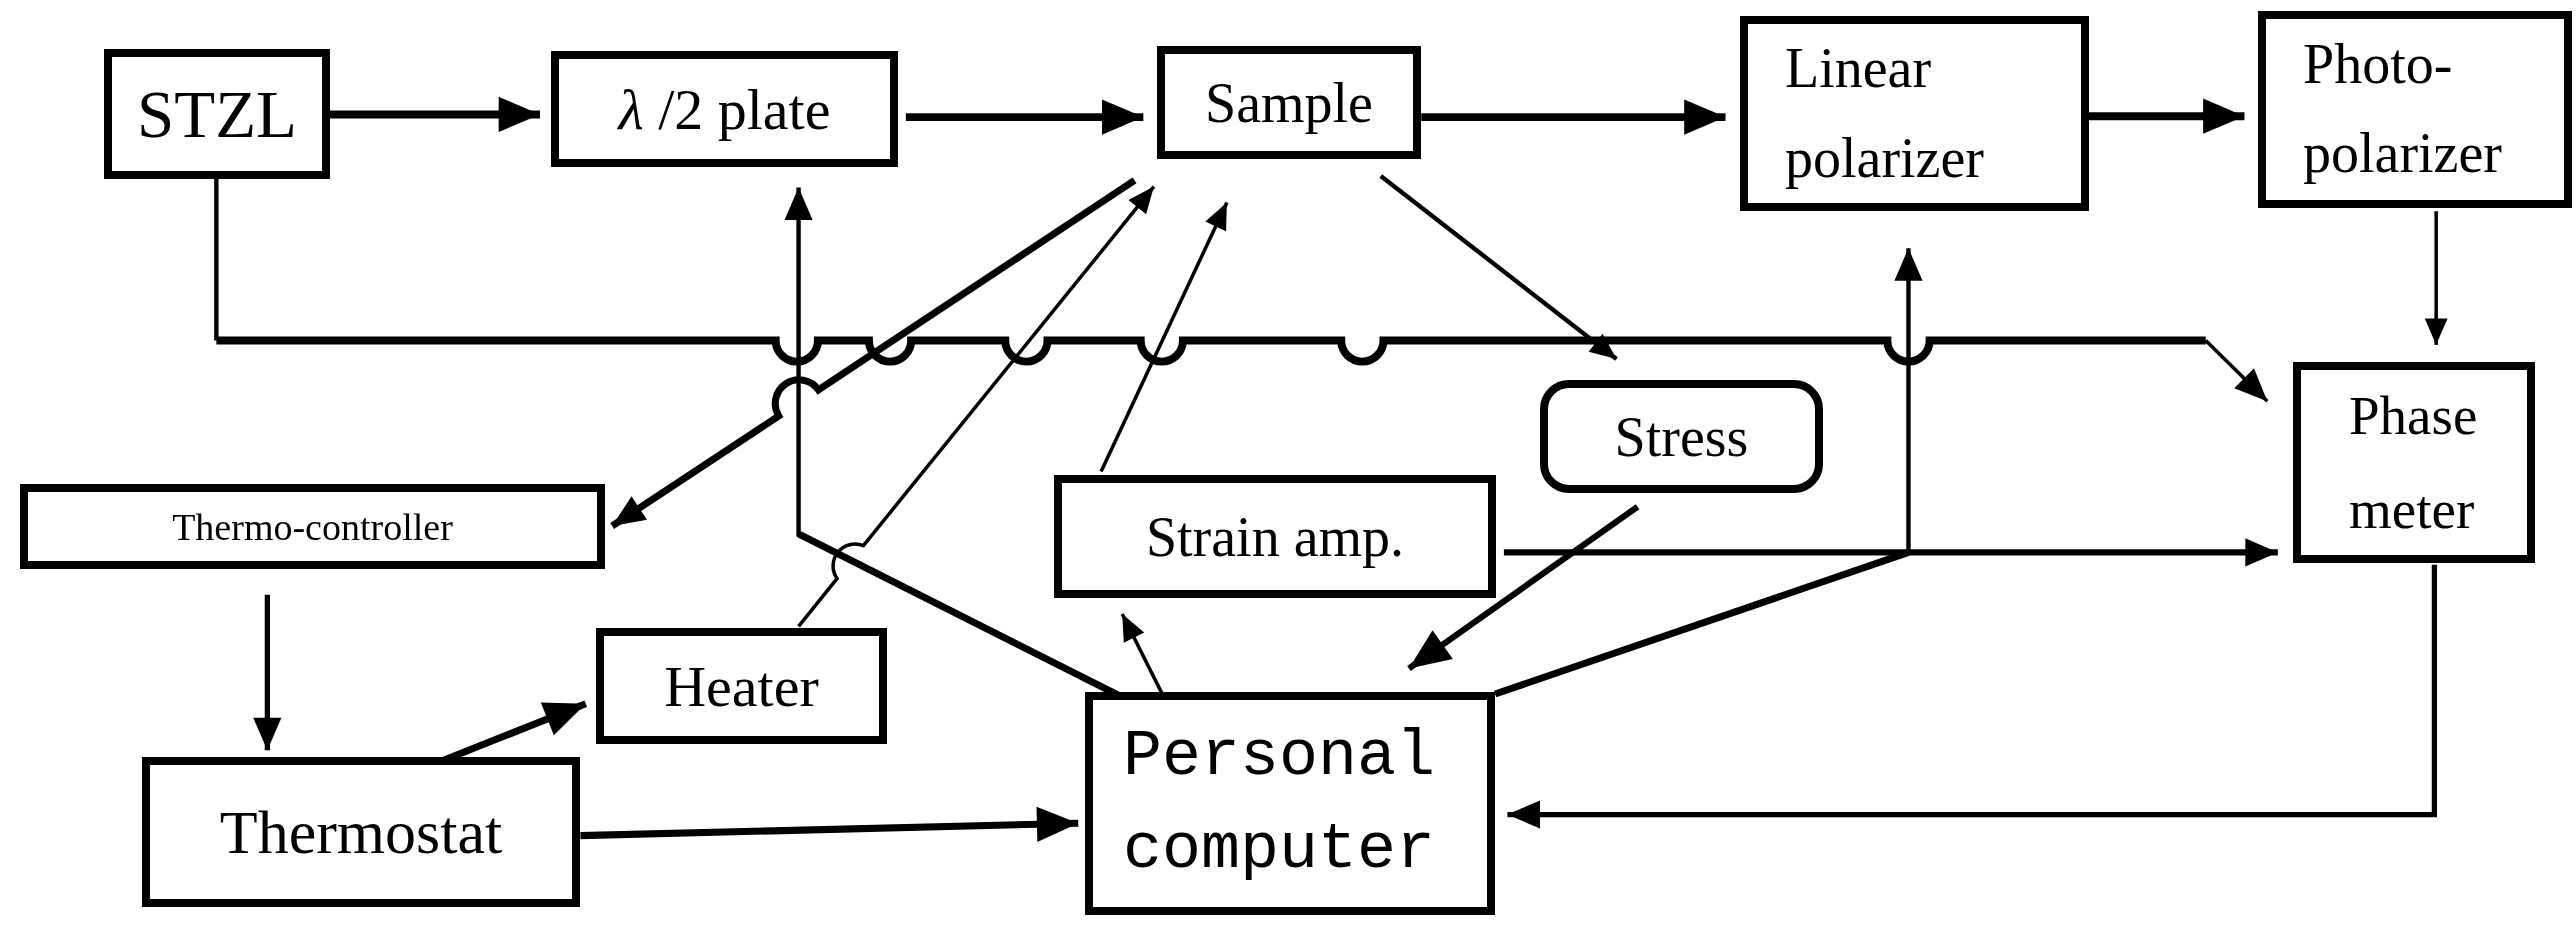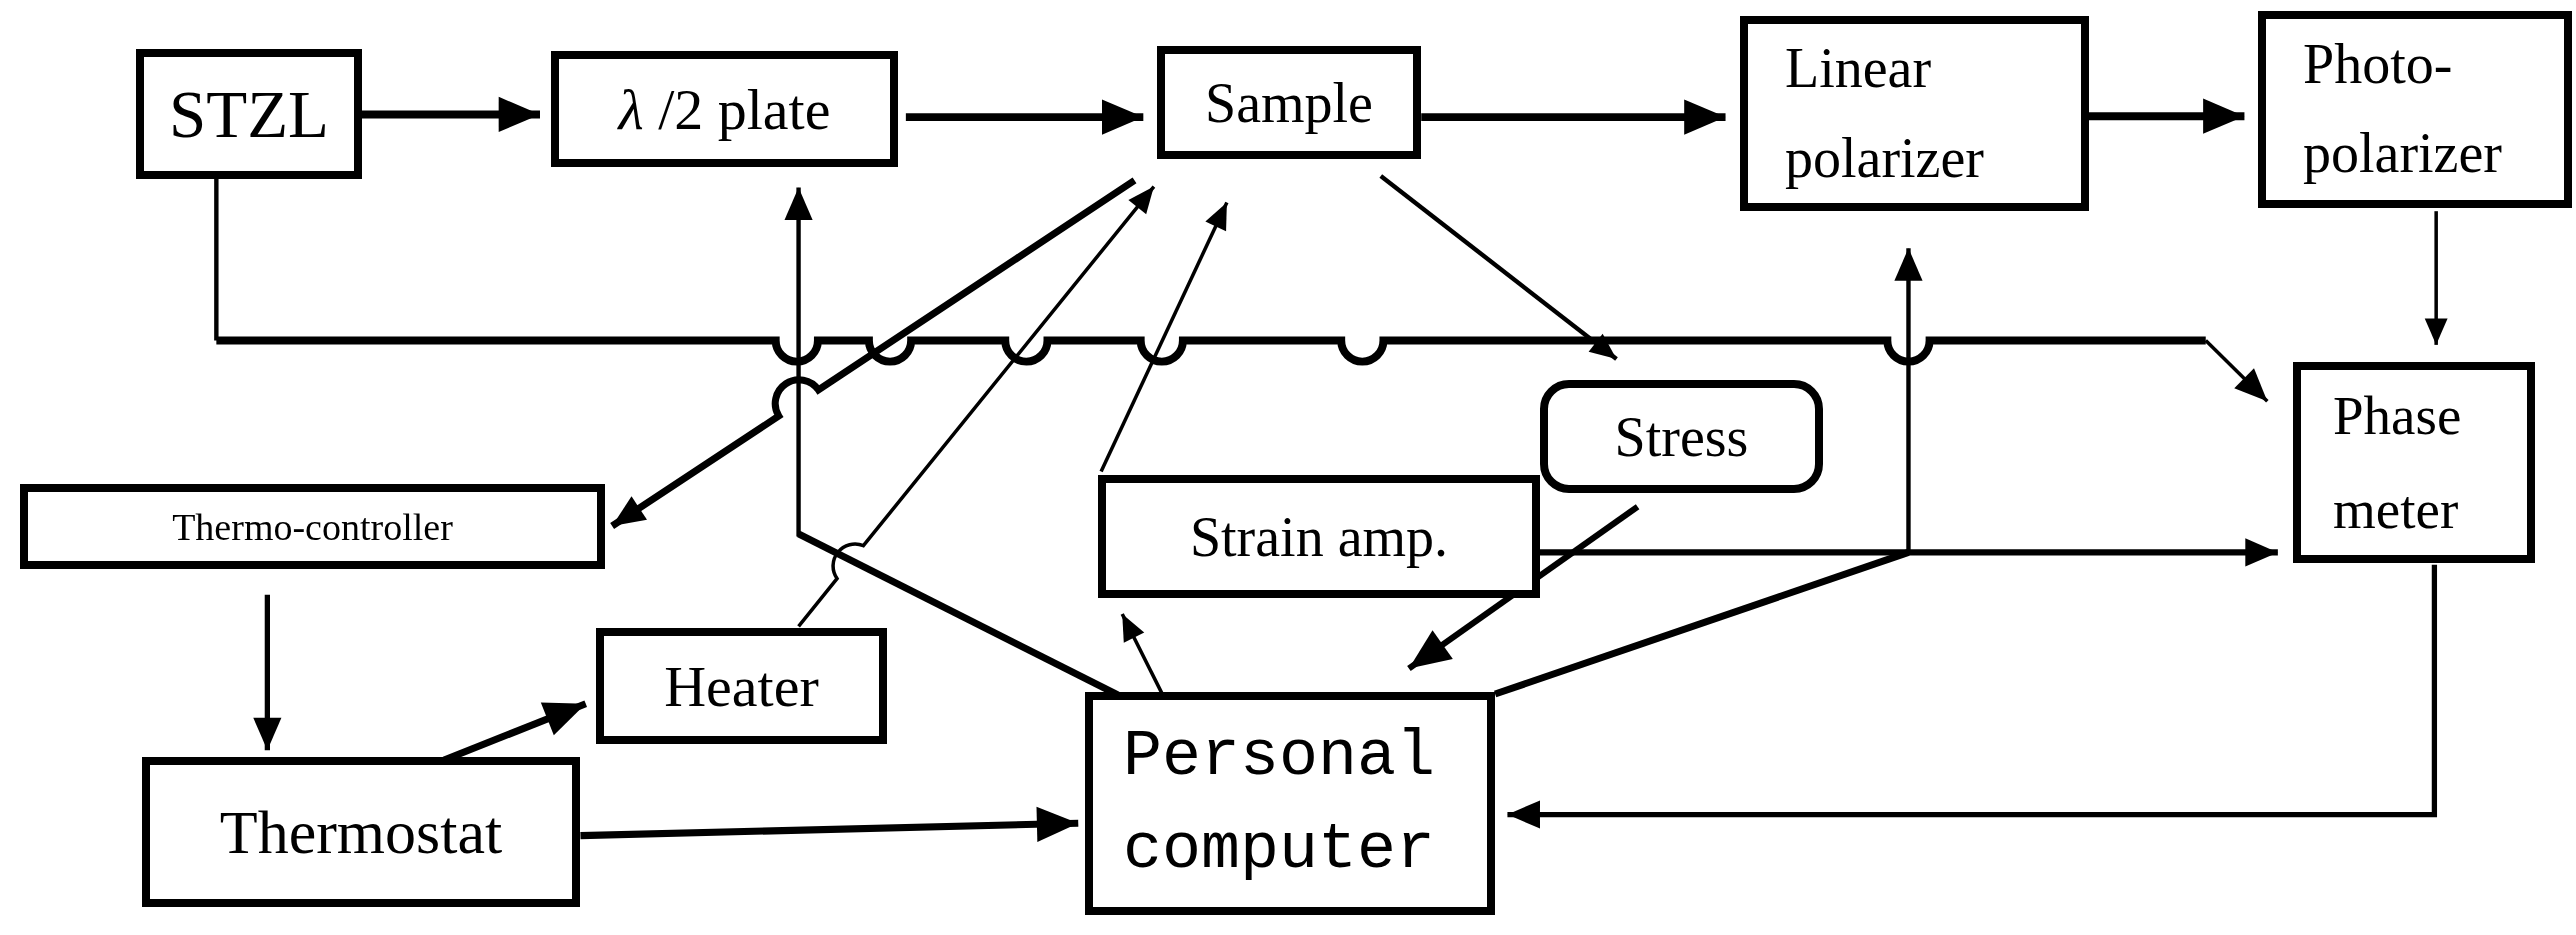--- a/index.html
+++ b/index.html
@@ -78,21 +78,21 @@
     <path d="M2170 628 V282" stroke-width="5" marker-end="url(#ah38)"></path>
     <path d="M2170 628 L1700 789" stroke-width="8"></path>
 
     <path d="M304 676 V853" stroke-width="6" marker-end="url(#ah38)"></path>
     <path d="M505 864 L666 800" stroke-width="8" marker-end="url(#ah48)"></path>
     <path d="M660 950 L1226 936" stroke-width="8" marker-end="url(#ah48)"></path>
 
     <path d="M2768 642 V926 H1714" stroke-width="6" marker-end="url(#ah38)"></path>
   </svg>
 
-  <div class="node" style="left:104px; top:49px; width:226px; height:130px; font-size:67px;margin-left:32px;">
+  <div class="node" style="left:104px; top:49px; width:226px; height:130px; font-size:67px;">
     <span class="tline">STZL</span>
   </div>
 
   <div class="node" style="left:551px; top:51px; width:347px; height:116px; font-size:58px;">
     <span class="tline"><i class="sym-italic">λ</i><span> /2 plate</span></span>
   </div>
 
   <div class="node" style="left:1157px; top:46px; width:264px; height:113px; font-size:56px;">
     <span class="tline">Sample</span>
   </div>
@@ -100,30 +100,30 @@
   <div class="node left-align" style="left:1740px; top:16px; width:349px; height:195px; font-size:56px; padding-left:37px; line-height:1.6;">
     <span class="tline">Linear</span>
     <span class="tline">polarizer</span>
   </div>
 
   <div class="node left-align" style="left:2258px; top:10.6px; width:314px; height:197px; font-size:56px; padding-left:37px; line-height:1.6;">
     <span class="tline">Photo-</span>
     <span class="tline">polarizer</span>
   </div>
 
-  <div class="node left-align" style="left:2293px; top:362px; width:242px; height:201px; font-size:55px; padding-left:32px; line-height:1.7;">
+  <div class="node left-align" style="left:2293px; top:362px; width:242px; height:201px; font-size:55px; padding-left:48px; line-height:1.7;">
     <span class="tline">Phase</span>
     <span class="tline">meter</span>
   </div>
 
   <div class="node" style="left:1540px; top:380px; width:283px; height:113px; font-size:56px;border-radius:29px;">
     <span class="tline">Stress</span>
   </div>
 
-  <div class="node" style="left:1054px; top:475px; width:442px; height:123px; font-size:56px;margin-left:44px;">
+  <div class="node" style="left:1054px; top:475px; width:442px; height:123px; font-size:56px;">
     <span class="tline">Strain amp.</span>
   </div>
 
   <div class="node" style="left:20px; top:484px; width:585px; height:85px; font-size:38px;justify-content:center;">
     <span class="tline">Thermo-controller</span>
   </div>
 
   <div class="node" style="left:596px; top:628px; width:291px; height:116px; font-size:58px;">
     <span class="tline">Heater</span>
   </div>

